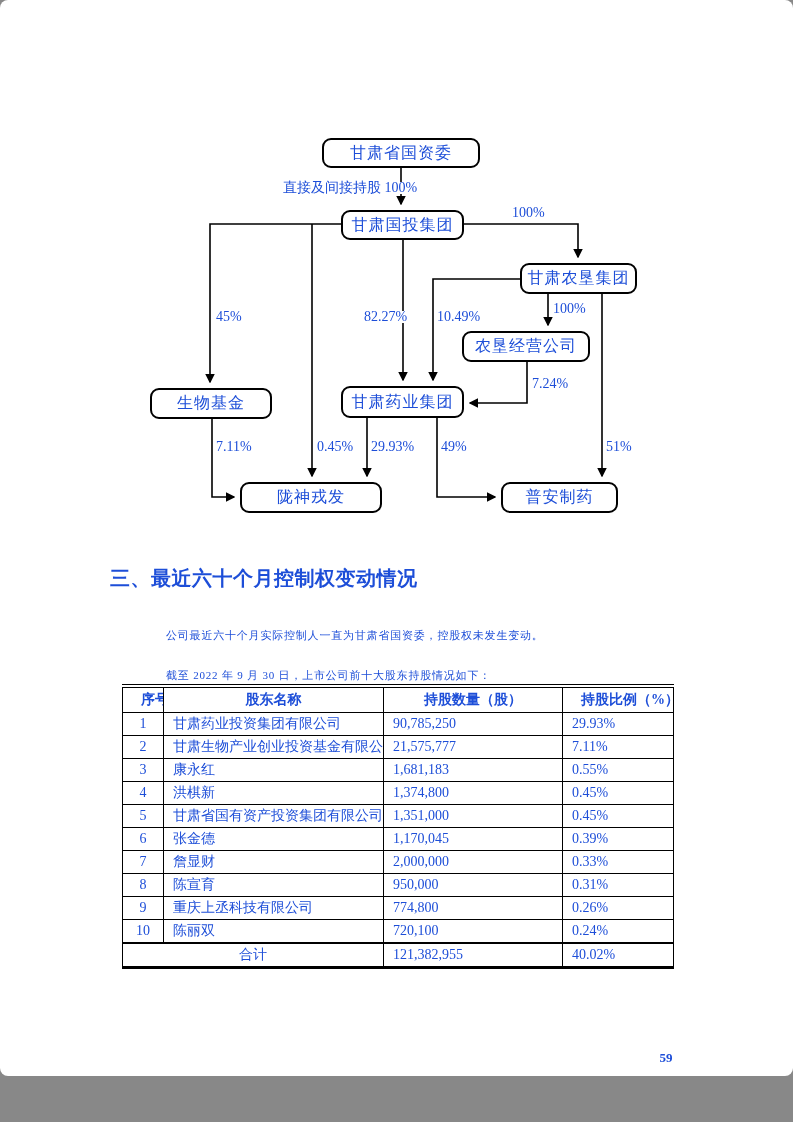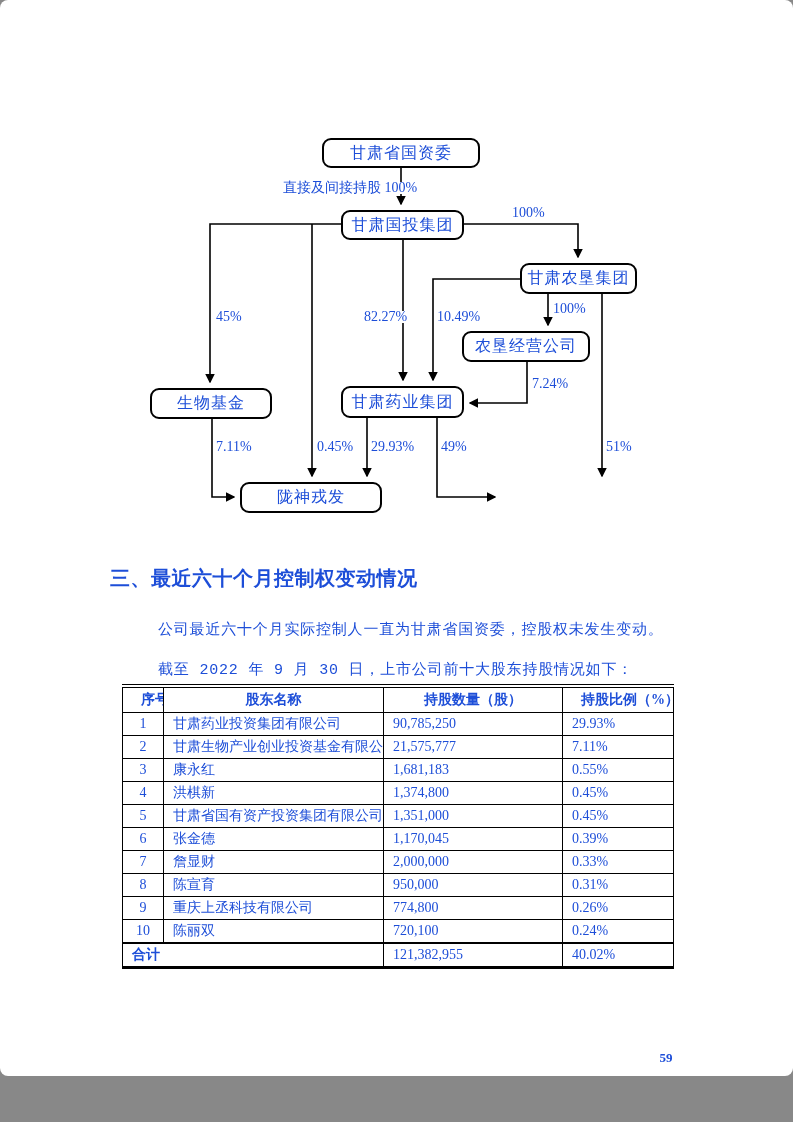--- a/index.html
+++ b/index.html
@@ -38,25 +38,24 @@
   .heading{
     position:absolute;left:106px;top:561px;
     margin:4px;
     font-family:"Liberation Sans","DejaVu Sans",sans-serif;
     font-size:20px;font-weight:bold;
     letter-spacing:0.5px;
     white-space:nowrap;
   }
   .para{
     position:absolute;left:150px;
-    margin:8px;
-    font-size:15px;
+    margin:16px;
+    font-size:11px;
     letter-spacing:0.8px;
     white-space:nowrap;
-    font-family:Liberation Mono, monospace;
   }
   .para1{top:612px;}
   .para2{top:652px;}
   
   table.shareholders{
     position:absolute;left:122px;top:684px;
     width:551px;
     border-collapse:collapse;
     table-layout:fixed;
     border-top:4px double #000;
@@ -70,21 +69,21 @@
     height:22px;
     line-height:22px;
     overflow:hidden;
     white-space:nowrap;
   }
   table.shareholders th{height:24px;line-height:24px;font-weight:bold;text-align:center;padding:0 18px;}
   td.c-idx{text-align:center;padding:0 2px;}
   td.c-name{text-align:left;}
   td.c-num{text-align:left;}
   tr.total-row td{border-top:2px solid #000;}
-  td.c-total{text-align:left;font-weight:bold;}
+  td.c-total{text-align:center;font-weight:normal;}
   
   .page-number{
     position:absolute;left:648px;top:1022px;
     width:36px;text-align:center;
     font-size:13px;font-weight:bold;margin-top:28px;
   }
 </style>
 </head>
 <body>
 
@@ -113,20 +112,21 @@
       </g>
     </svg>
 
     <div class="node" style="left:322px;top:138px;width:158px;height:30px">甘肃省国资委</div>
     <div class="node" style="left:341px;top:210px;width:123px;height:30px">甘肃国投集团</div>
     <div class="node" style="left:520px;top:263px;width:117px;height:31px">甘肃农垦集团</div>
     <div class="node" style="left:462px;top:331px;width:128px;height:31px">农垦经营公司</div>
     <div class="node" style="left:150px;top:388px;width:122px;height:31px">生物基金</div>
     <div class="node" style="left:341px;top:386px;width:123px;height:32px">甘肃药业集团</div>
     <div class="node" style="left:240px;top:482px;width:142px;height:31px">陇神戎发</div>
+    <div class="node" style="left:501px;top:482px;width:117px;height:31px">普安制药</div>
 
     <span class="elabel" style="left:283px;top:182px">直接及间接持股 100%</span>
     <span class="elabel" style="left:512px;top:207px">100%</span>
     <span class="elabel" style="left:216px;top:311px">45%</span>
     <span class="elabel" style="left:364px;top:311px">82.27%</span>
     <span class="elabel" style="left:437px;top:311px">10.49%</span>
     <span class="elabel" style="left:553px;top:303px">100%</span>
     <span class="elabel" style="left:532px;top:378px">7.24%</span>
     <span class="elabel" style="left:216px;top:441px">7.11%</span>
     <span class="elabel" style="left:317px;top:441px">0.45%</span>

